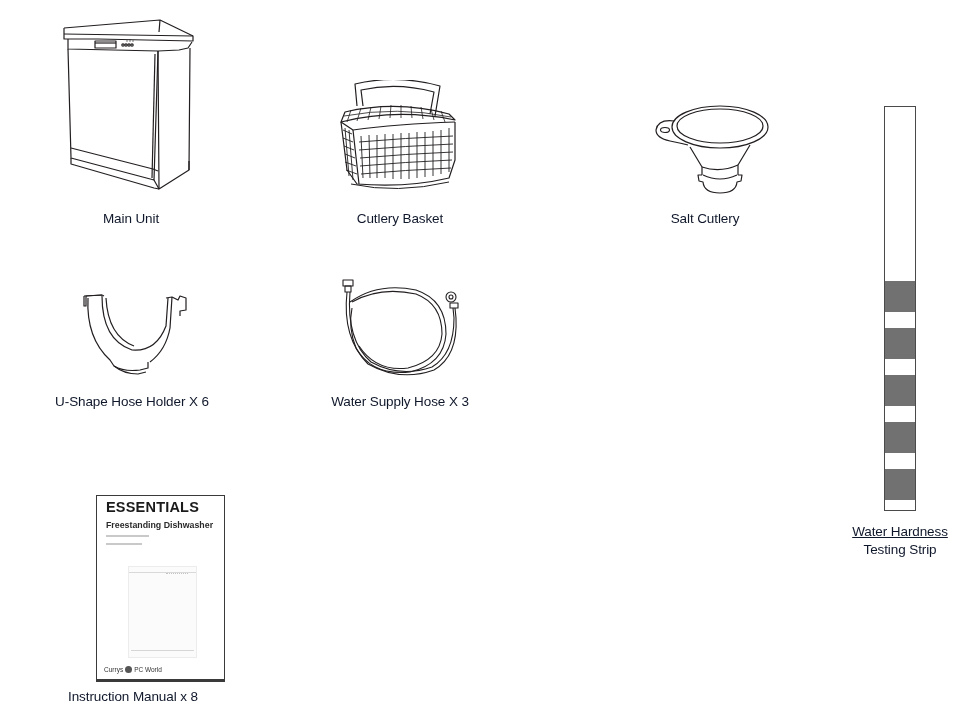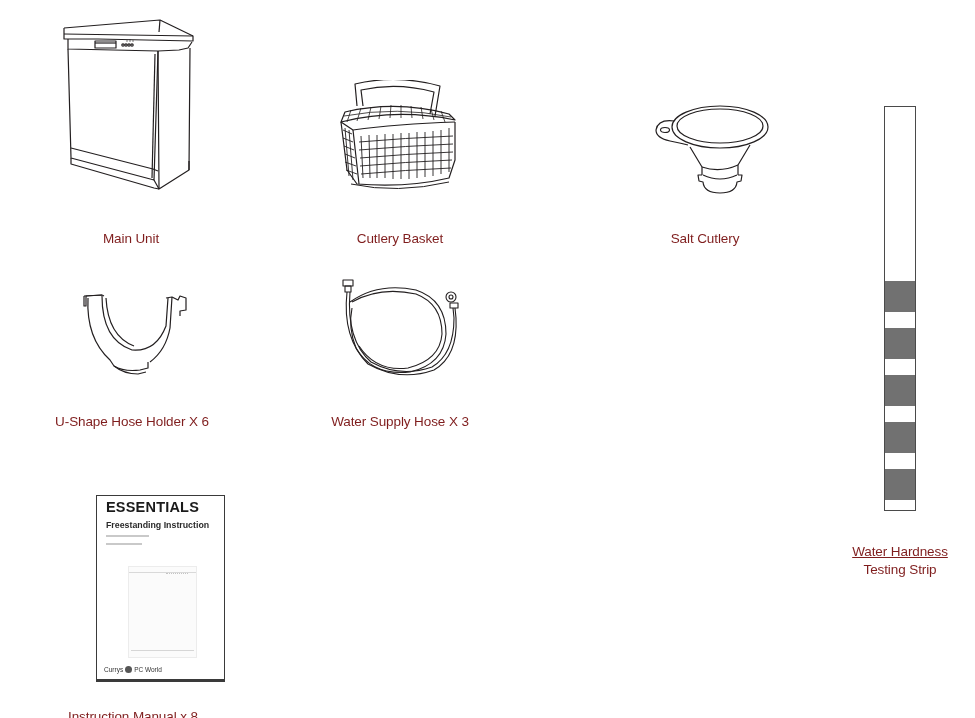--- a/index.html
+++ b/index.html
@@ -4,24 +4,23 @@
 <style>
   html, body { margin: 0; padding: 0; background: #ffffff; }
   body {
     width: 975px; height: 718px; position: relative; overflow: hidden;
     font-family: "Liberation Sans", "DejaVu Sans", sans-serif;
     color: #231f20;
   }
   .item { position: absolute; }
   .illus { position: absolute; }
   .label {
-    position: absolute; font-size: 13.5px; color: #7f1d1d;
+    position: absolute; font-size: 13.5px; color: #0f172a;
     white-space: nowrap; text-align: center; line-height: 17px;
     letter-spacing: -0.1px;
-    margin-top: 20px;
   }
   svg { display: block; }
   
   .manual {
     position: absolute; left: 68px; top: 495px; width: 129px; height: 187px;
     border: 1.4px solid #3a3a3a; border-bottom-width: 3px; background: #fff;
     box-sizing: border-box;
     margin-left: 28px;
   }
   .manual .brand {
@@ -189,21 +188,21 @@
       <path d="M14,24 Q42,8 78,16 Q104,26 104,56 Q102,82 70,90 Q38,94 21,68"></path>
       <path d="M18,70 Q10,50 14,30"></path>
     </svg>
   </div>
   <div class="label" style="left:325px;top:393px;width:150px;">Water Supply Hose X 3</div>
 </div>
 
 <div class="item">
   <div class="manual">
     <div class="brand">ESSENTIALS</div>
-    <div class="title">Freestanding Instruction</div>
+    <div class="title">Freestanding Dishwasher</div>
     <div class="sub1"></div>
     <div class="sub2"></div>
     <div class="photo">
       <div class="panel"></div>
         <div class="knobs"></div>
         <div class="kick"></div>
     </div>
     <div class="footer">
       <span>Currys</span>
       <span class="dot"></span>

